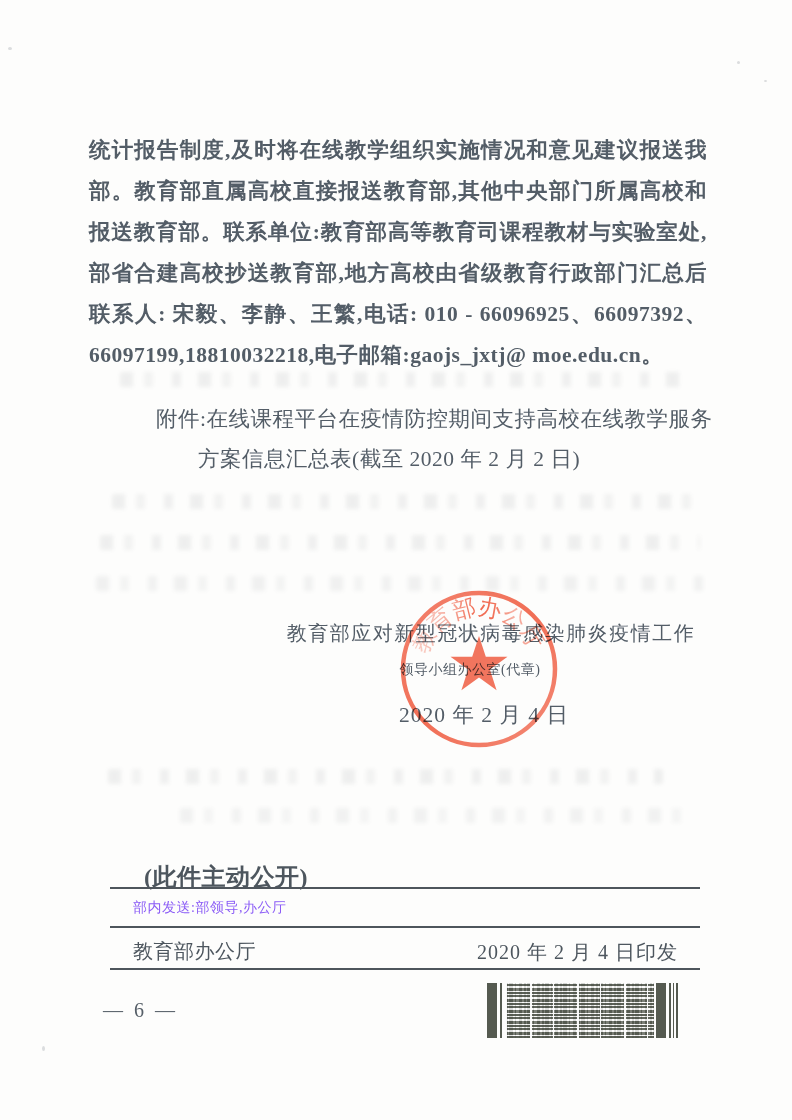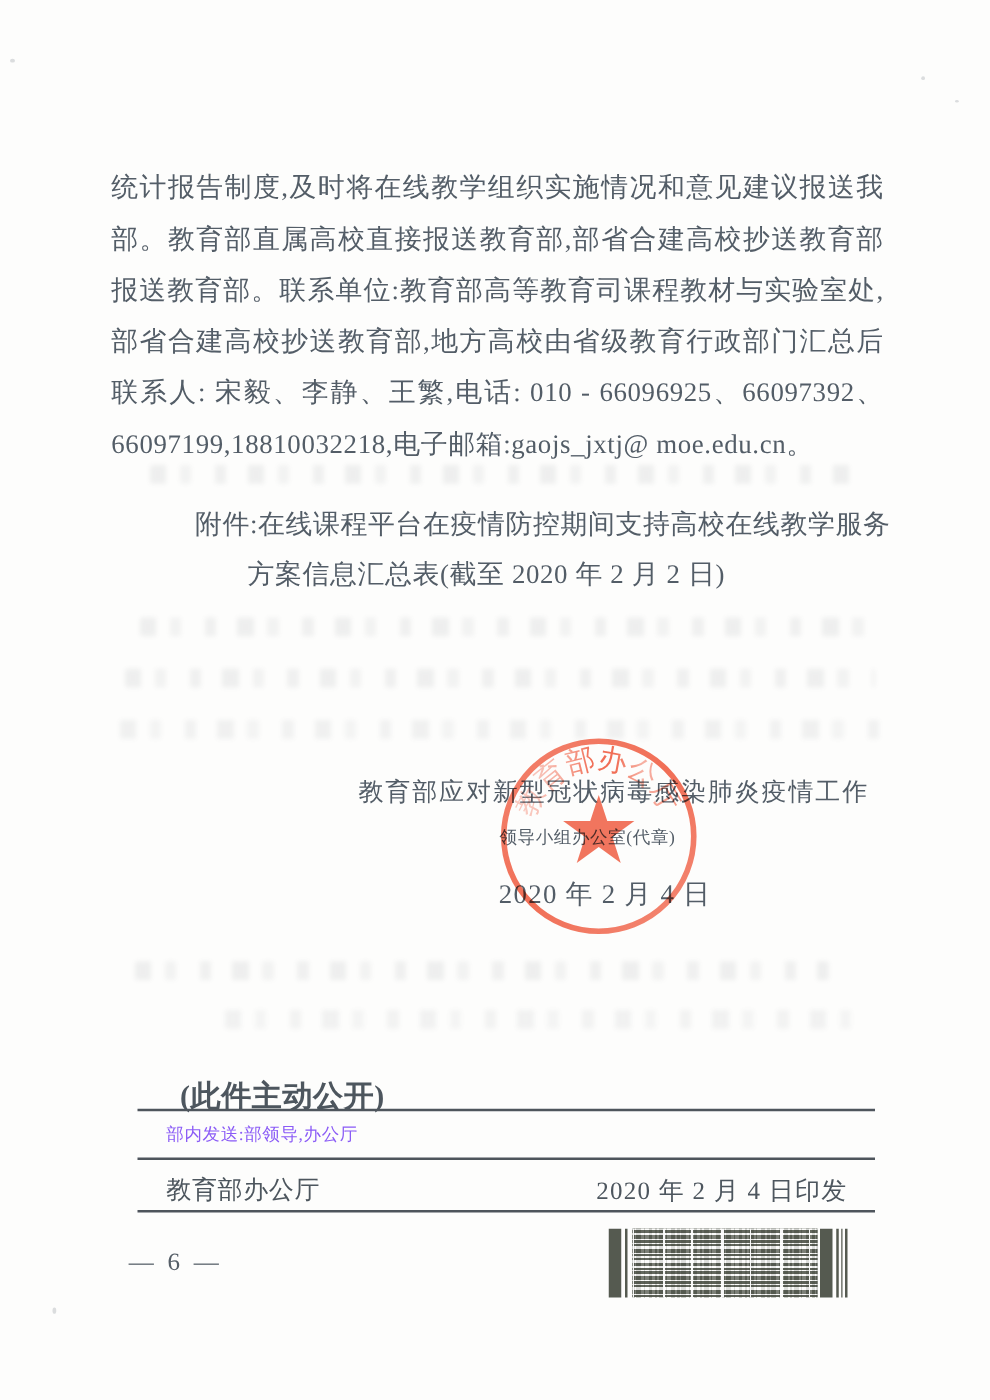--- a/index.html
+++ b/index.html
@@ -5,21 +5,21 @@
   html,body{margin:0;padding:0;}
   body{
     width:792px;height:1120px;position:relative;overflow:hidden;
     background:#fdfdfc;
     font-family:"Liberation Serif","DejaVu Serif",serif;
     color:#535d67;
   }
   .page{position:absolute;inset:0;}
 
   
-  .body-text{position:absolute;left:89px;top:130px;width:618px;}
+  .body-text{position:absolute;left:89px;top:130px;width:618px;font-weight:bold;}
   .body-text .line{
     height:41px;line-height:41px;font-size:21.5px;color:#535d67;
     white-space:nowrap;letter-spacing:.5px;
   }
   .body-text .line.fill{white-space:normal;text-align:justify;text-align-last:justify;}
 
   
   .attach-line1{position:absolute;left:142px;top:405px;font-size:21.5px;line-height:28px;color:#535d67;letter-spacing:.5px;margin-left:14px;}
   .attach-line2{position:absolute;left:198px;top:445px;font-size:21.5px;line-height:28px;color:#535d67;letter-spacing:.5px;text-align:right;}
 
@@ -89,21 +89,21 @@
   <div class="ghost g5"></div>
   <div class="ghost g6"></div>
 
   <div class="speck" style="left:8px;top:47px;width:4px;height:3px;"></div>
   <div class="speck" style="left:737px;top:61px;width:3px;height:3px;"></div>
   <div class="speck" style="left:764px;top:80px;width:3px;height:2px;"></div>
   <div class="speck" style="left:42px;top:1046px;width:3px;height:5px;"></div>
 
   <div class="body-text">
     <div class="line fill">统计报告制度,及时将在线教学组织实施情况和意见建议报送我</div>
-    <div class="line fill">部。教育部直属高校直接报送教育部,部省合建高校抄送教育部</div>
+    <div class="line fill">部。教育部直属高校直接报送教育部,其他中央部门所属高校和</div>
     <div class="line fill">报送教育部。联系单位:教育部高等教育司课程教材与实验室处,</div>
     <div class="line fill">部省合建高校抄送教育部,地方高校由省级教育行政部门汇总后</div>
     <div class="line fill">联系人: 宋毅、李静、王繁,电话: 010 - 66096925、66097392、</div>
     <div class="line">66097199,18810032218,电子邮箱:gaojs_jxtj@ moe.edu.cn。</div>
   </div>
 
   <div class="attach-line1">附件:在线课程平台在疫情防控期间支持高校在线教学服务</div>
   <div class="attach-line2">方案信息汇总表(截至 2020 年 2 月 2 日)</div>
 
   <div class="sig1">教育部应对新型冠状病毒感染肺炎疫情工作</div>

